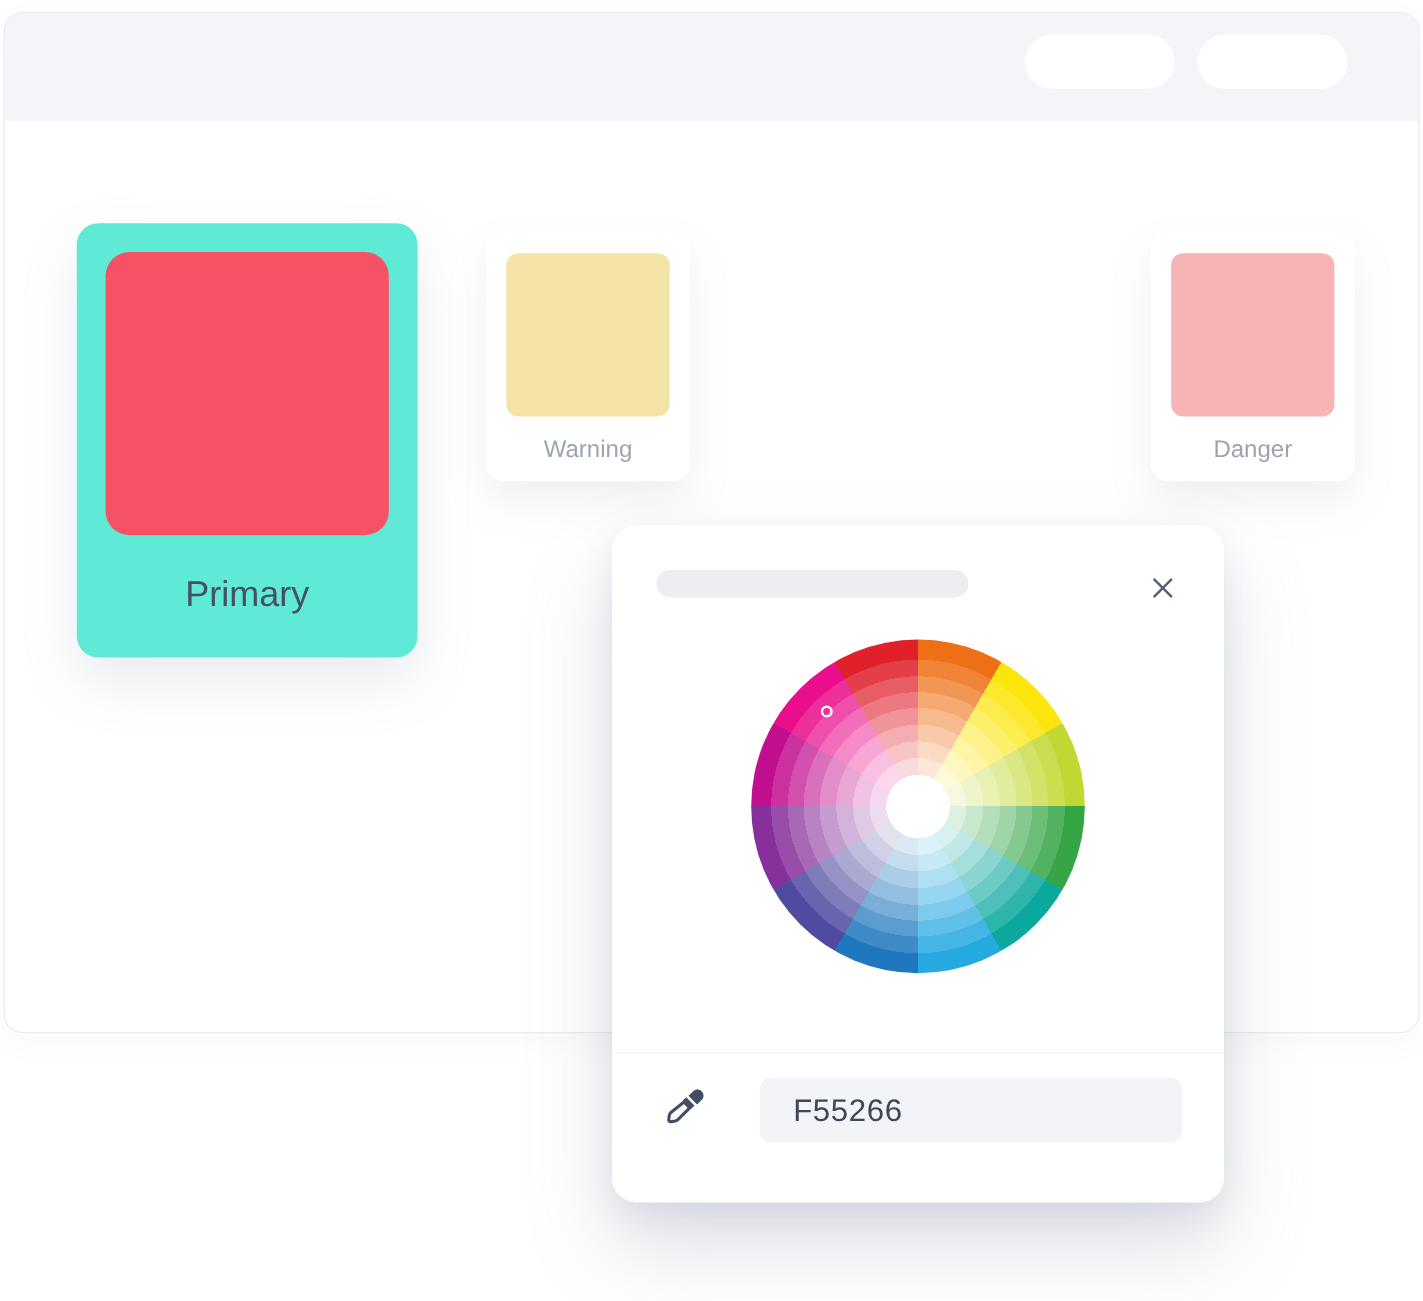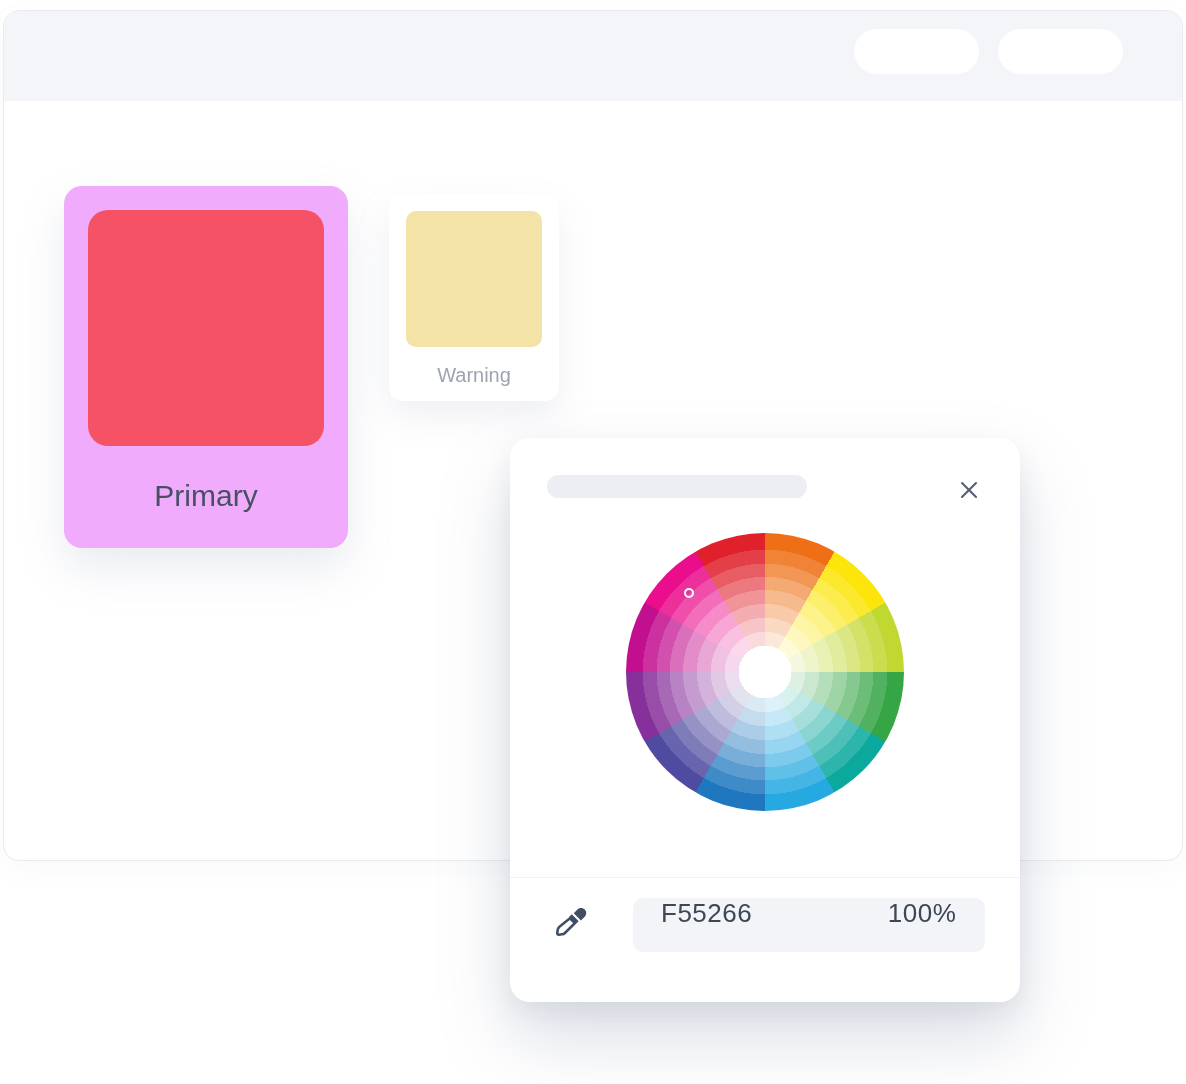--- a/index.html
+++ b/index.html
@@ -39,21 +39,21 @@
     border-radius: 23px;
   }
   .pill.p1 { right: 203px; }
   .pill.p2 { right: 59px; }
 
   
   .primary-card {
     position: absolute;
     left: 60px; top: 175px;
     width: 284px; height: 362px;
-    background: #f0abfc;
+    background: #5eead4;
     border-radius: 18px;
     box-shadow: 0 20px 45px rgba(145,155,180,.20);
   }
   .primary-swatch {
     position: absolute;
     left: 24px; top: 24px;
     width: 236px; height: 236px;
     border-radius: 20px;
   }
   .primary-label {
@@ -67,21 +67,21 @@
 
   
   .mini-card {
     position: absolute;
     top: 183px;
     width: 170px; height: 207px;
     background: #ffffff;
     border-radius: 14px;
     box-shadow: 0 16px 34px rgba(145,155,180,.15);
   }
-  .mini-card.c1 { left: 385px; text-decoration: underline; }
+  .mini-card.c1 { left: 401px; text-decoration: underline; }
   .mini-card.c2 { left: 587px; }
   .mini-card.c3 { left: 771px; }
   .mini-card.c4 { left: 955px; }
   .mini-swatch {
     position: absolute;
     left: 17px; top: 17px;
     width: 136px; height: 136px;
     border-radius: 10px;
   }
   .mini-label {
@@ -164,21 +164,21 @@
     color: #414e63;
   }
   .dropper-btn svg { display: block; width: 36px; height: 40px; }
   .value-group {
     position: absolute;
     left: 123px; top: 460px;
     width: 352px; height: 54px;
     background: #f2f4f8;
     border-radius: 10px;
     display: flex;
-    align-items: flex-start;
+    align-items: center;
   }
   .hex-field {
     width: 224px;
     display: flex;
     align-items: center;
     padding-left: 28px;
     font-size: 26px;
     color: #3e4756;
     letter-spacing: .5px;
   }
@@ -209,20 +209,24 @@
 
     <div class="primary-card">
       <div class="primary-swatch" style="background: rgb(245, 82, 102);"></div>
       <div class="primary-label">Primary</div>
     </div>
 
     <div class="mini-card c1">
       <div class="mini-swatch" style="background: rgb(243, 227, 166);"></div>
       <div class="mini-label">Warning</div>
     </div>
+    <div class="mini-card c4">
+      <div class="mini-swatch" style="background: rgb(246, 180, 181);"></div>
+      <div class="mini-label">Danger</div>
+    </div>
   </div>
 
   <div class="modal">
     <div class="title-skeleton"></div>
 
     <button class="close-btn">
       <svg viewBox="0 0 22 22" fill="none" stroke="currentColor" stroke-width="2.1" stroke-linecap="round">
         <line x1="4" y1="4" x2="18" y2="18"></line>
         <line x1="18" y1="4" x2="4" y2="18"></line>
       </svg>
@@ -241,19 +245,16 @@
         <path fill="currentColor" d="M13.2 6.2l4.6 4.67-1.9 1.86-4.6-4.66 1.9-1.87z"></path>
         <path fill="none" stroke="currentColor" stroke-width="1.7" stroke-linejoin="round" d="M12.0 8.9l3.2 3.25-6.6 6.5c-.5.5-1.15.8-1.85.88l-2.2.26c-.6.07-1.12-.46-1.04-1.06l.3-2.2c.1-.7.43-1.34.93-1.83l7.26-5.8z"></path>
       </svg>
     </button>
 
     <div class="value-group">
       <div class="hex-field">
         <span>F55266</span>
       </div>
       <div class="field-divider"></div>
-      <div class="opacity-field">
-        <span>100%</span>
-      </div>
     </div>
   </div>
 
 </div>
 
 </body></html>

